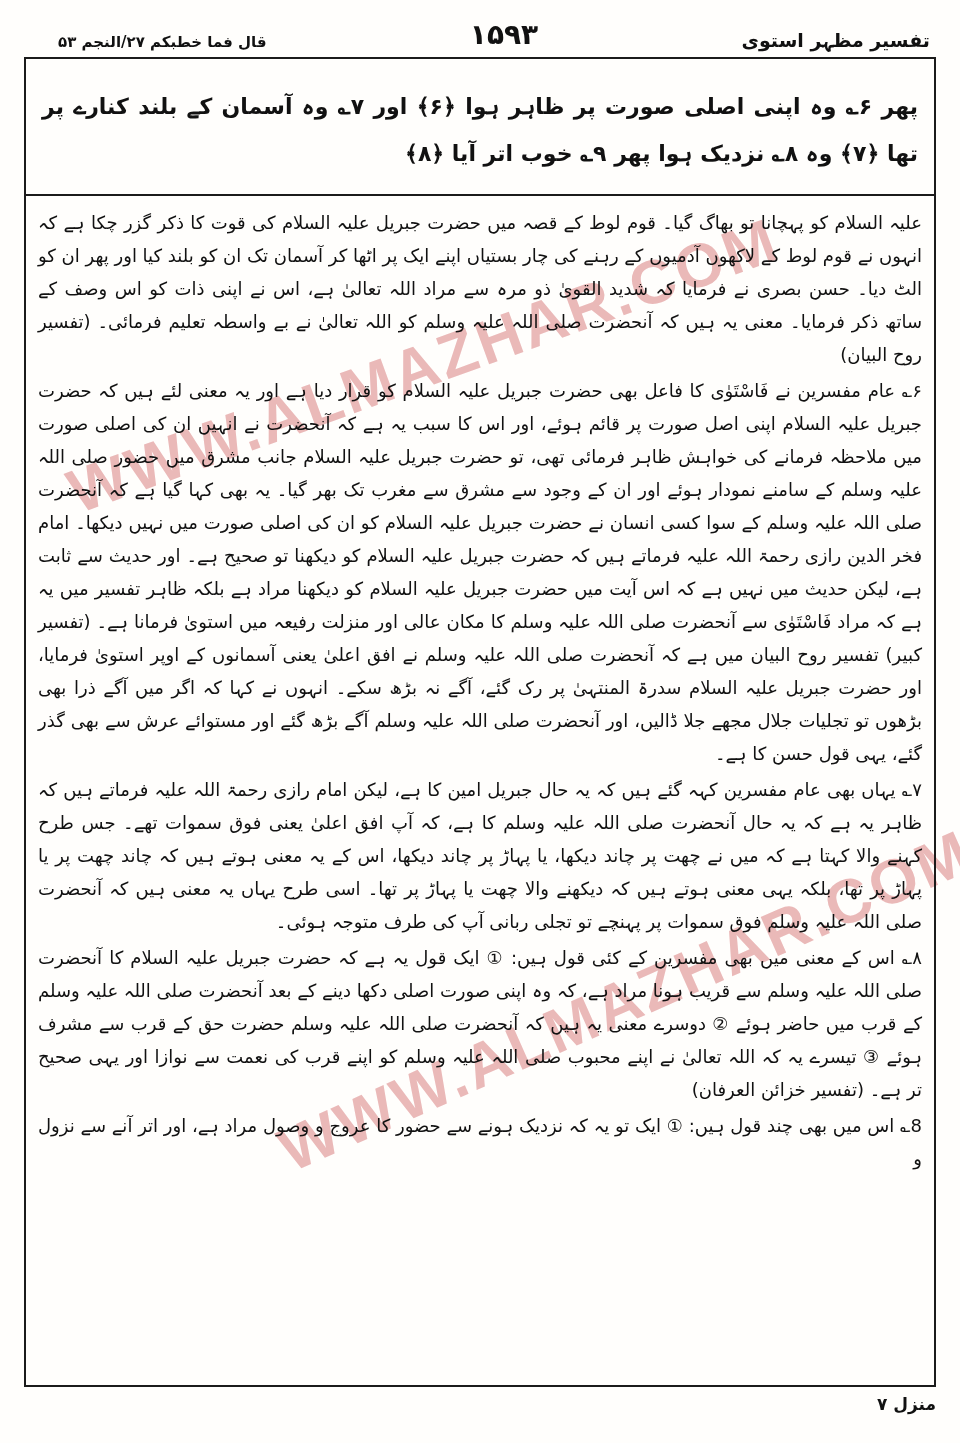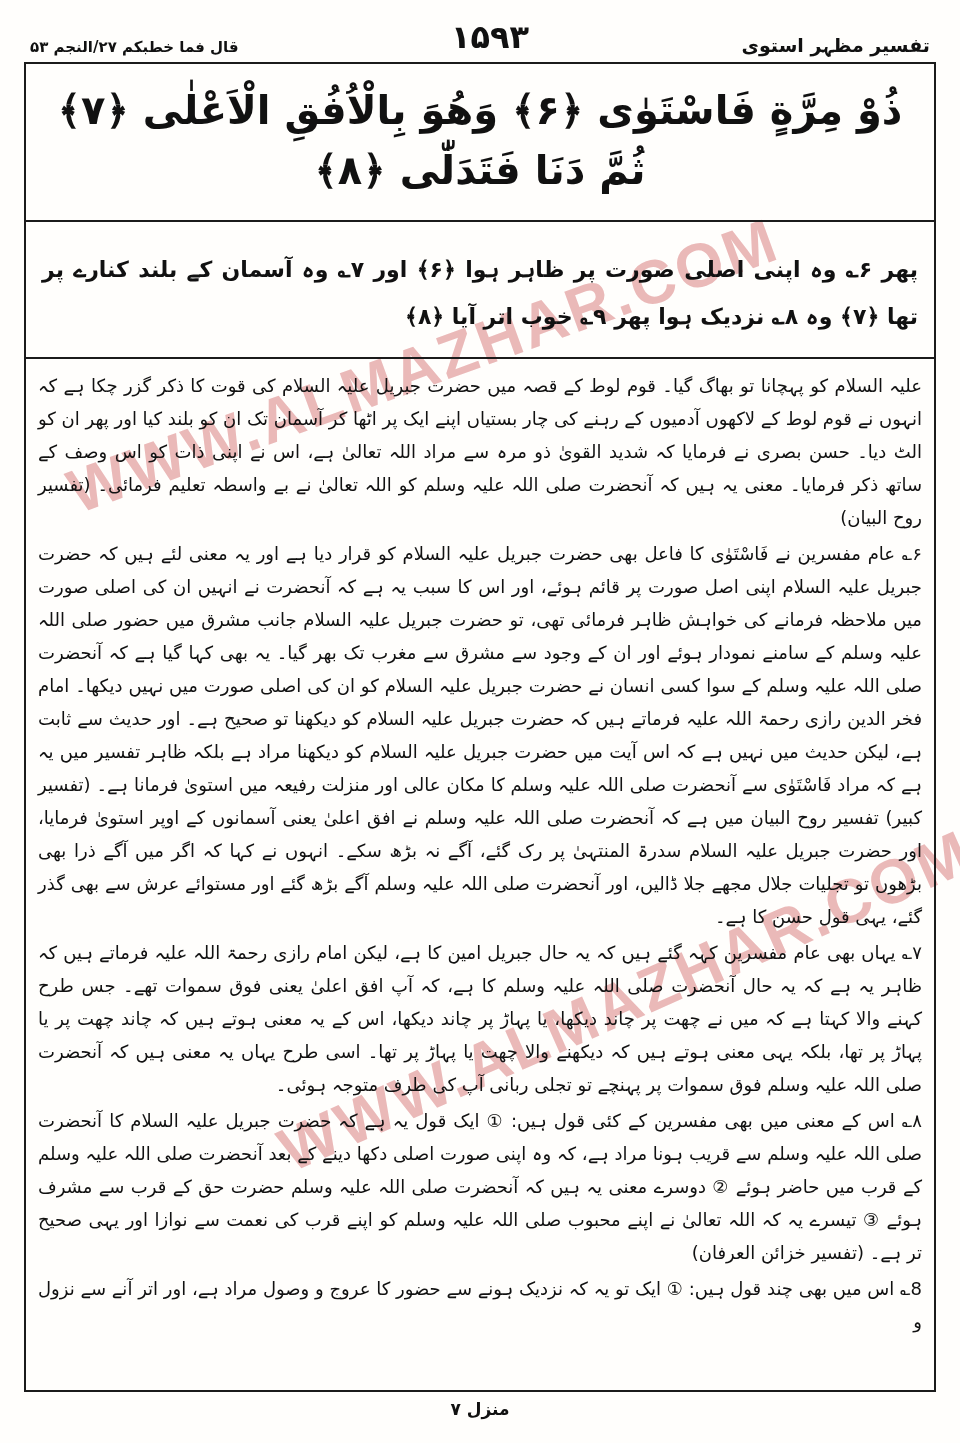--- a/index.html
+++ b/index.html
@@ -40,22 +40,22 @@
     display:flex; flex-direction:column;
     direction:rtl;
     color:#111;
   }
   .pagehead{
     display:flex; justify-content:space-between; align-items:flex-end;
     padding:0 6px 6px;
     font-weight:700;
   }
   .pagehead .book-title{ font-size:19px; }
-  .pagehead .page-number{ font-size:32px; letter-spacing:2px; }
-  .pagehead .juz-marker{ font-size:15px; }
+  .pagehead .page-number{ font-size:28px; letter-spacing:2px; }
+  .pagehead .juz-marker{ font-size:15px;margin-left:28px; }
 
   .frame{
     border:2px solid #1b1b1b;
     height:1330px;
     box-sizing:border-box;
     display:flex; flex-direction:column;
     overflow:hidden;
     background:transparent;
   }
   .verse{
@@ -78,21 +78,21 @@
     flex:1;
     padding:10px 12px 6px;
     font-size:18px;
     line-height:33px;
     text-align:justify;
     overflow:hidden;
   }
   .commentary p{ margin:0 0 3px; }
 
   .pagefoot{
-    text-align:center;
+    text-align:right;
     font-size:17px;
     font-weight:700;
     padding:7px 0 0;
   }
 </style>
 </head>
 <body>
 
 <div class="page">
 
@@ -102,21 +102,20 @@
   <div class="content">
 
     <header class="pagehead">
       <div class="book-title">تفسیر مظہر استوی</div>
       <div class="page-number">۱۵۹۳</div>
       <div class="juz-marker">قال فما خطبکم ۲۷/النجم ۵۳</div>
     </header>
 
     <div class="frame">
 
-      <section class="verse">ذُوْ مِرَّةٍ فَاسْتَوٰى ﴿۶﴾ وَهُوَ بِالْاُفُقِ الْاَعْلٰى ﴿۷﴾ ثُمَّ دَنَا فَتَدَلّٰى ﴿۸﴾</section>
 
       <section class="trans">پھر ۶؎ وہ اپنی اصلی صورت پر ظاہر ہوا ﴿۶﴾ اور ۷؎ وہ آسمان کے بلند کنارے پر تھا ﴿۷﴾ وہ ۸؎ نزدیک ہوا پھر ۹؎ خوب اتر آیا ﴿۸﴾</section>
 
       <section class="commentary">
         <p>علیہ السلام کو پہچانا تو بھاگ گیا۔ قوم لوط کے قصہ میں حضرت جبریل علیہ السلام کی قوت کا ذکر گزر چکا ہے کہ انہوں نے قوم لوط کے لاکھوں آدمیوں کے رہنے کی چار بستیاں اپنے ایک پر اٹھا کر آسمان تک ان کو بلند کیا اور پھر ان کو الٹ دیا۔ حسن بصری نے فرمایا کہ شدید القویٰ ذو مرہ سے مراد اللہ تعالیٰ ہے، اس نے اپنی ذات کو اس وصف کے ساتھ ذکر فرمایا۔ معنی یہ ہیں کہ آنحضرت صلی اللہ علیہ وسلم کو اللہ تعالیٰ نے بے واسطہ تعلیم فرمائی۔ (تفسیر روح البیان)</p>
         <p>۶؎ عام مفسرین نے فَاسْتَوٰی کا فاعل بھی حضرت جبریل علیہ السلام کو قرار دیا ہے اور یہ معنی لئے ہیں کہ حضرت جبریل علیہ السلام اپنی اصل صورت پر قائم ہوئے، اور اس کا سبب یہ ہے کہ آنحضرت نے انہیں ان کی اصلی صورت میں ملاحظہ فرمانے کی خواہش ظاہر فرمائی تھی، تو حضرت جبریل علیہ السلام جانب مشرق میں حضور صلی اللہ علیہ وسلم کے سامنے نمودار ہوئے اور ان کے وجود سے مشرق سے مغرب تک بھر گیا۔ یہ بھی کہا گیا ہے کہ آنحضرت صلی اللہ علیہ وسلم کے سوا کسی انسان نے حضرت جبریل علیہ السلام کو ان کی اصلی صورت میں نہیں دیکھا۔ امام فخر الدین رازی رحمۃ اللہ علیہ فرماتے ہیں کہ حضرت جبریل علیہ السلام کو دیکھنا تو صحیح ہے۔ اور حدیث سے ثابت ہے، لیکن حدیث میں نہیں ہے کہ اس آیت میں حضرت جبریل علیہ السلام کو دیکھنا مراد ہے بلکہ ظاہر تفسیر میں یہ ہے کہ مراد فَاسْتَوٰی سے آنحضرت صلی اللہ علیہ وسلم کا مکان عالی اور منزلت رفیعہ میں استویٰ فرمانا ہے۔ (تفسیر کبیر) تفسیر روح البیان میں ہے کہ آنحضرت صلی اللہ علیہ وسلم نے افق اعلیٰ یعنی آسمانوں کے اوپر استویٰ فرمایا، اور حضرت جبریل علیہ السلام سدرۃ المنتہیٰ پر رک گئے، آگے نہ بڑھ سکے۔ انہوں نے کہا کہ اگر میں آگے ذرا بھی بڑھوں تو تجلیات جلال مجھے جلا ڈالیں، اور آنحضرت صلی اللہ علیہ وسلم آگے بڑھ گئے اور مستوائے عرش سے بھی گذر گئے، یہی قول حسن کا ہے۔</p>
         <p>۷؎ یہاں بھی عام مفسرین کہہ گئے ہیں کہ یہ حال جبریل امین کا ہے، لیکن امام رازی رحمۃ اللہ علیہ فرماتے ہیں کہ ظاہر یہ ہے کہ یہ حال آنحضرت صلی اللہ علیہ وسلم کا ہے، کہ آپ افق اعلیٰ یعنی فوق سموات تھے۔ جس طرح کہنے والا کہتا ہے کہ میں نے چھت پر چاند دیکھا، یا پہاڑ پر چاند دیکھا، اس کے یہ معنی ہوتے ہیں کہ چاند چھت پر یا پہاڑ پر تھا، بلکہ یہی معنی ہوتے ہیں کہ دیکھنے والا چھت یا پہاڑ پر تھا۔ اسی طرح یہاں یہ معنی ہیں کہ آنحضرت صلی اللہ علیہ وسلم فوق سموات پر پہنچے تو تجلی ربانی آپ کی طرف متوجہ ہوئی۔</p>
         <p>۸؎ اس کے معنی میں بھی مفسرین کے کئی قول ہیں: ① ایک قول یہ ہے کہ حضرت جبریل علیہ السلام کا آنحضرت صلی اللہ علیہ وسلم سے قریب ہونا مراد ہے، کہ وہ اپنی صورت اصلی دکھا دینے کے بعد آنحضرت صلی اللہ علیہ وسلم کے قرب میں حاضر ہوئے ② دوسرے معنی یہ ہیں کہ آنحضرت صلی اللہ علیہ وسلم حضرت حق کے قرب سے مشرف ہوئے ③ تیسرے یہ کہ اللہ تعالیٰ نے اپنے محبوب صلی اللہ علیہ وسلم کو اپنے قرب کی نعمت سے نوازا اور یہی صحیح تر ہے۔ (تفسیر خزائن العرفان)</p>
         <p>8؎ اس میں بھی چند قول ہیں: ① ایک تو یہ کہ نزدیک ہونے سے حضور کا عروج و وصول مراد ہے، اور اتر آنے سے نزول و</p>
       </section>

